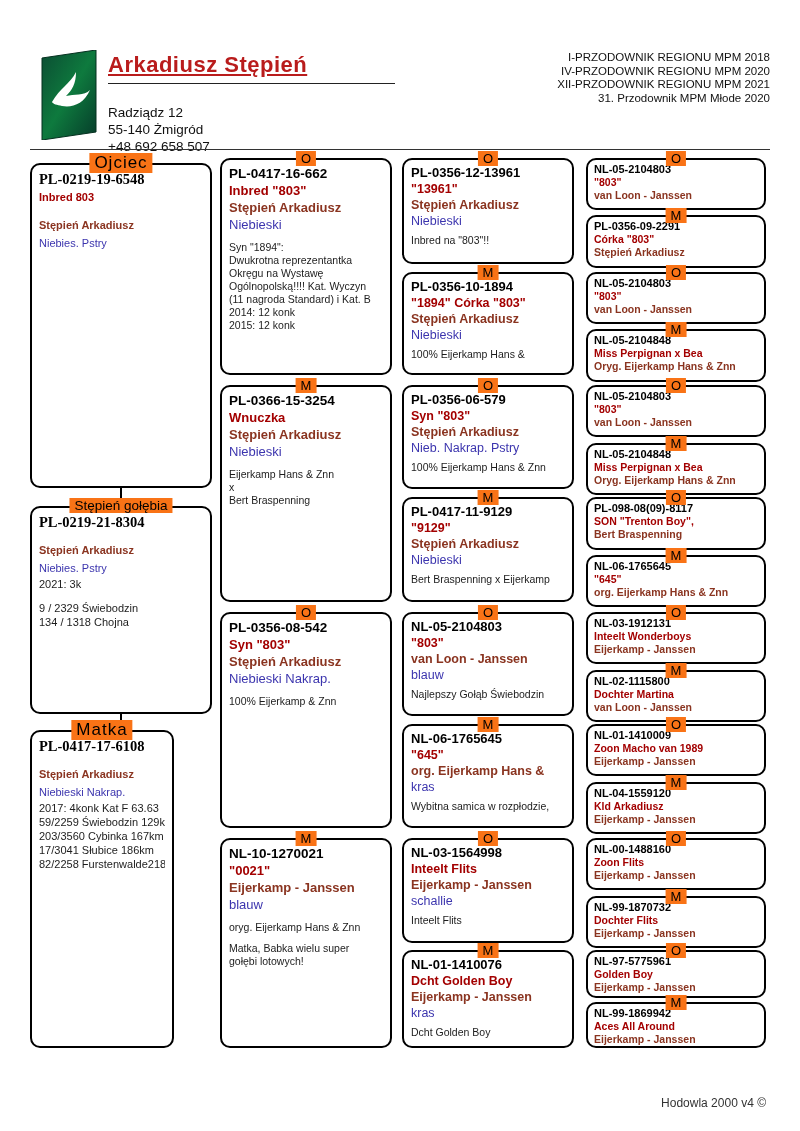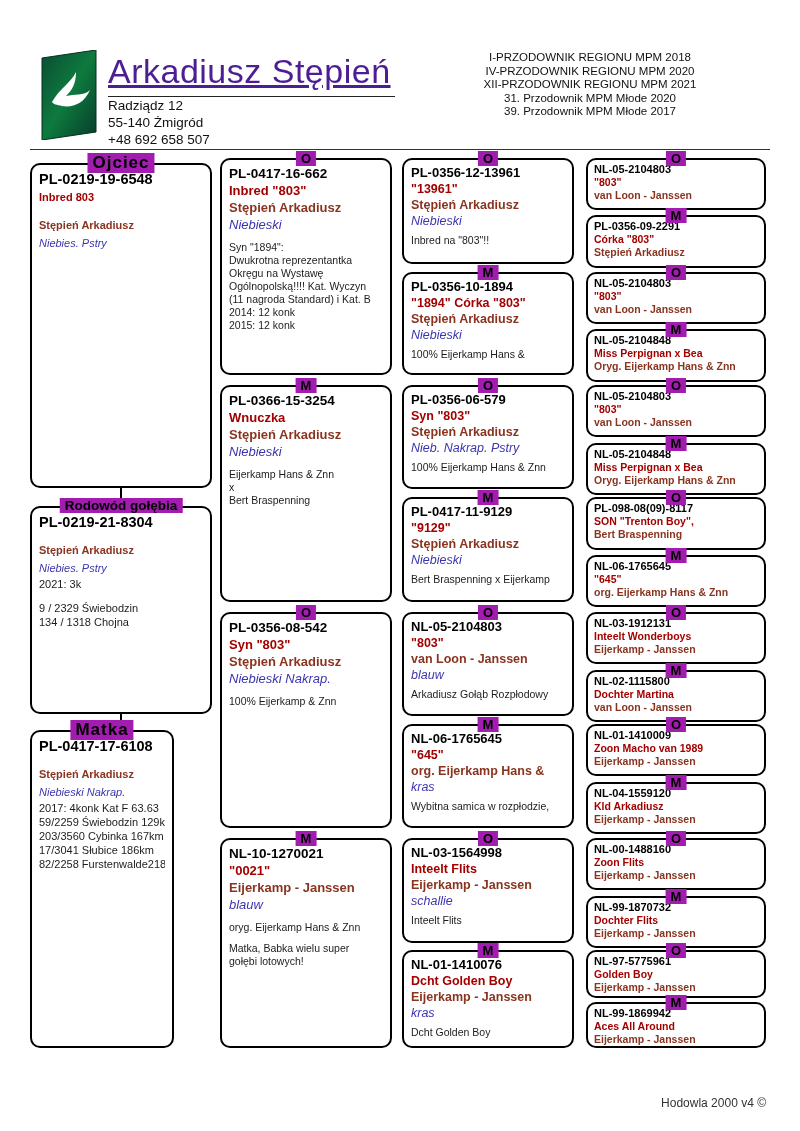--- a/index.html
+++ b/index.html
@@ -5,48 +5,48 @@
   html,body { margin:0; padding:0; background:#e8e8e8; }
   .page {
     position:relative; width:800px; height:1131px; margin:0 auto;
     background:#ffffff; overflow:hidden;
     font-family:"Liberation Sans","DejaVu Sans",sans-serif; color:#111;
   }
   
   .logo { position:absolute; left:40px; top:50px; width:58px; height:90px; }
   .owner-block { position:absolute; left:108px; top:52px; width:287px; }
   .breeder-name {
-    margin:0; font-size:34px; font-weight:normal; letter-spacing:.5px; color:#4c1d95;
+    margin:0; font-size:22px; font-weight:bold; letter-spacing:.5px; color:#b91c1c;
     text-decoration:underline; padding-bottom:5px; border-bottom:1.5px solid #222;
     white-space:nowrap;
   }
-  .address { margin-top:0; font-size:13.5px; line-height:17px; color:#111; }
-  .achievements { position:absolute; top:51px; right:30px; width:360px; text-align:center;
+  .address { margin-top:20px; font-size:13.5px; line-height:17px; color:#111; }
+  .achievements { position:absolute; top:51px; right:30px; width:360px; text-align:right;
                   font-size:11.5px; line-height:13.5px; color:#111; }
   .header-rule { position:absolute; left:30px; top:149px; width:740px; height:0;
                  border-top:1.5px solid #333; }
   
   .col { position:absolute; left:0; top:0; width:100%; height:100%; }
   .box { position:absolute; box-sizing:border-box; border:2px solid #000; border-radius:10px;
          background:#fff; }
-  .box-label { position:absolute; left:50%; transform:translateX(-50%); background:#a21caf;
-               padding:0 5px; font-weight:bold; color:#000; white-space:nowrap; }
+  .box-label { position:absolute; left:50%; transform:translateX(-50%); background:#f97316;
+               padding:0 5px; font-weight:normal; color:#000; white-space:nowrap; }
   .lbl-sex { font-size:13px; top:-9px; }
   .lbl-lg  { font-size:17px; top:-12px; letter-spacing:1px; }
   .lbl-md  { font-size:13.5px; top:-10px; }
   .box-content { padding:5px 7px; overflow:hidden; }
   .line { white-space:nowrap; overflow:hidden; }
   .l-ring  { font-weight:bold; color:#000; }
   .l-name  { font-weight:bold; color:#a30000; }
   .l-owner { font-weight:bold; color:#8a3420; }
-  .l-color { color:#3c35ae;font-style:italic; }
+  .l-color { color:#3c35ae; }
   .l-note  { color:#1c1c1c; }
   
   .gen1 .line { font-size:11px; line-height:18px; }
-  .gen1 .l-ring { font-size:14.5px; }
+  .gen1 .l-ring { font-size:14.5px;font-family:Liberation Serif, serif; }
   .gen1 .l-note { font-size:11px; line-height:14px; }
   .gen1 .l-blank { height:10px; }
   .gen2 .line { font-size:13px; line-height:17px; }
   .gen2 .l-ring { font-size:13.5px; }
   .gen2 .l-note { font-size:10.5px; line-height:13px; }
   .gen2 .l-blank { height:8px; }
   .gen3 .line { font-size:12.5px; line-height:16px; }
   .gen3 .l-ring { font-size:13px; }
   .gen3 .l-note { font-size:10.5px; line-height:13px; }
   .gen3 .l-blank { height:5px; }
@@ -86,41 +86,40 @@
         <div class="addr-line">55-140 Żmigród</div>
         <div class="addr-line">+48 692 658 507</div>
       </div>
   </div>
 
   <div class="achievements">
       <div class="ach-line">I-PRZODOWNIK REGIONU MPM 2018</div>
       <div class="ach-line">IV-PRZODOWNIK REGIONU MPM 2020</div>
       <div class="ach-line">XII-PRZODOWNIK REGIONU MPM 2021</div>
       <div class="ach-line">31. Przodownik MPM Młode 2020</div>
-      <div class="ach-line">39. Przodownik MPM Młode 2017</div>
     </div>
 
   <div class="header-rule"></div>
 
   <div class="connector c1"></div>
   <div class="connector c2"></div>
 
   <div class="col">
       <div class="box gen1" style="left: 30px; top: 163px; width: 182px; height: 325px;">
         <span class="box-label lbl-lg">Ojciec</span>
         <div class="box-content">
           <div class="line l-ring">PL-0219-19-6548</div>
           <div class="line l-name">Inbred 803</div>
           <div class="line l-blank"></div>
           <div class="line l-owner">Stępień Arkadiusz</div>
           <div class="line l-color">Niebies. Pstry</div>
         </div>
       </div>
       <div class="box gen1" style="left: 30px; top: 506px; width: 182px; height: 208px;">
-        <span class="box-label lbl-md">Rodowód gołębia</span>
+        <span class="box-label lbl-md">Stępień gołębia</span>
         <div class="box-content">
           <div class="line l-ring">PL-0219-21-8304</div>
           <div class="line l-blank"></div>
           <div class="line l-owner">Stępień Arkadiusz</div>
           <div class="line l-color">Niebies. Pstry</div>
           <div class="line l-note">2021: 3k</div>
           <div class="line l-blank"></div>
           <div class="line l-note">9 / 2329  Świebodzin</div>
           <div class="line l-note">134 / 1318  Chojna</div>
         </div>
@@ -243,21 +242,21 @@
         </div>
       </div>
       <div class="box gen3" style="left: 402px; top: 612px; width: 172px; height: 104px;">
         <span class="box-label lbl-sex">O</span>
         <div class="box-content">
           <div class="line l-ring">NL-05-2104803</div>
           <div class="line l-name">"803"</div>
           <div class="line l-owner">van Loon - Janssen</div>
           <div class="line l-color">blauw</div>
           <div class="line l-blank"></div>
-          <div class="line l-note">Arkadiusz Gołąb Rozpłodowy</div>
+          <div class="line l-note">Najlepszy Gołąb Świebodzin</div>
         </div>
       </div>
       <div class="box gen3" style="left: 402px; top: 724px; width: 172px; height: 104px;">
         <span class="box-label lbl-sex">M</span>
         <div class="box-content">
           <div class="line l-ring">NL-06-1765645</div>
           <div class="line l-name">"645"</div>
           <div class="line l-owner">org. Eijerkamp Hans &amp;</div>
           <div class="line l-color">kras</div>
           <div class="line l-blank"></div>

